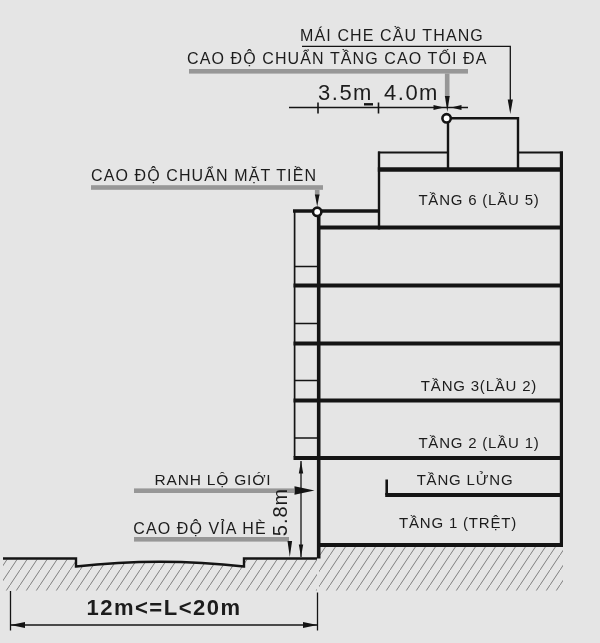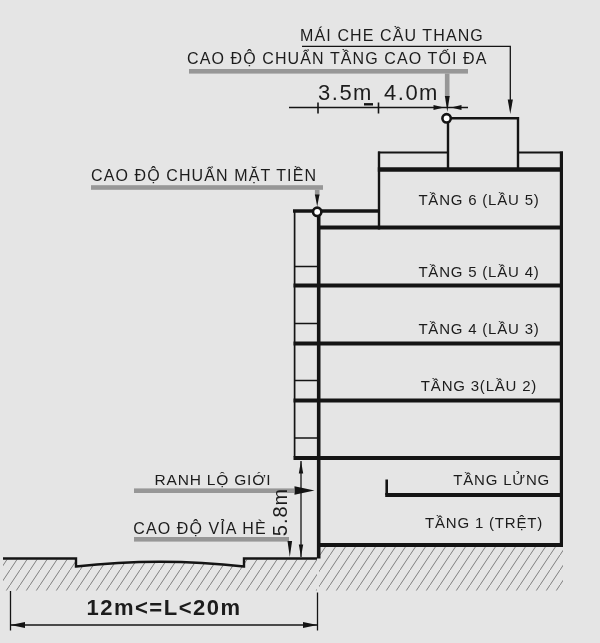--- a/index.html
+++ b/index.html
@@ -18,22 +18,22 @@
   .lbl-roof       {left:297px;top:27px;width:190px;}
   .lbl-maxheight  {left:187px;top:50px;width:282px;}
   .dim-35         {left:317px;top:81px;width:57px;}
   .dim-40         {left:383px;top:81px;width:57px;}
   .lbl-facade     {left:91px;top:167px;width:226px;text-align:center;}
   .floor-6        {left:394px;top:192px;width:170px;}
   .floor-5        {left:394px;top:264px;width:170px;}
   .floor-4        {left:394px;top:321px;width:170px;}
   .floor-3        {left:394px;top:378px;width:170px;}
   .floor-2        {left:394px;top:435px;width:170px;}
-  .floor-mezz     {left:380px;top:472px;width:170px;text-align:right;}
-  .floor-1        {left:399px;top:515px;width:170px;}
+  .floor-mezz     {left:380px;top:472px;width:170px;}
+  .floor-1        {left:373px;top:515px;width:170px;}
   .lbl-roadline   {left:143px;top:471px;width:140px;font-size:15.5px;letter-spacing:0.8px;}
   .lbl-sidewalk   {left:130px;top:520px;width:140px;}
   .dim-58{
     left:246px;top:500px;width:70px;height:24px;font-size:20px;letter-spacing:1px;
     transform:rotate(-90deg);transform-origin:center center;
   }
   .dim-road       {left:74px;top:596px;width:180px;font-weight:bold;}
 </style>
 </head>
 <body>
@@ -112,23 +112,22 @@
     <polygon points="303,621.9 303,628.1 317.5,625" fill="#141414"></polygon>
   </svg>
 
   <div class="lbl ref lbl-roof">MÁI CHE CẦU THANG</div>
   <div class="lbl ref lbl-maxheight">CAO ĐỘ CHUẨN TẦNG CAO TỐI ĐA</div>
   <div class="lbl dim dim-35">3.5m</div>
   <div class="lbl dim dim-40">4.0m</div>
   <div class="lbl ref lbl-facade">CAO ĐỘ CHUẨN MẶT TIỀN</div>
 
   <div class="lbl floor floor-6">TẦNG 6 (LẦU 5)</div>
-  <div class="lbl floor floor-5">TẦNG 5 (LẦU 4)</div>
-  <div class="lbl floor floor-4">TẦNG 4 (LẦU 3)</div>
   <div class="lbl floor floor-3">TẦNG 3(LẦU 2)</div>
+  <div class="lbl floor floor-2">TẦNG 2 (LẦU 1)</div>
   <div class="lbl floor floor-mezz">TẦNG LỬNG</div>
   <div class="lbl floor floor-1">TẦNG 1 (TRỆT)</div>
 
   <div class="lbl ref lbl-roadline">RANH LỘ GIỚI</div>
   <div class="lbl ref lbl-sidewalk">CAO ĐỘ VỈA HÈ</div>
   <div class="lbl dim-58">5.8m</div>
   <div class="lbl dim dim-road">12m&lt;=L&lt;20m</div>
 
 </div>
 

